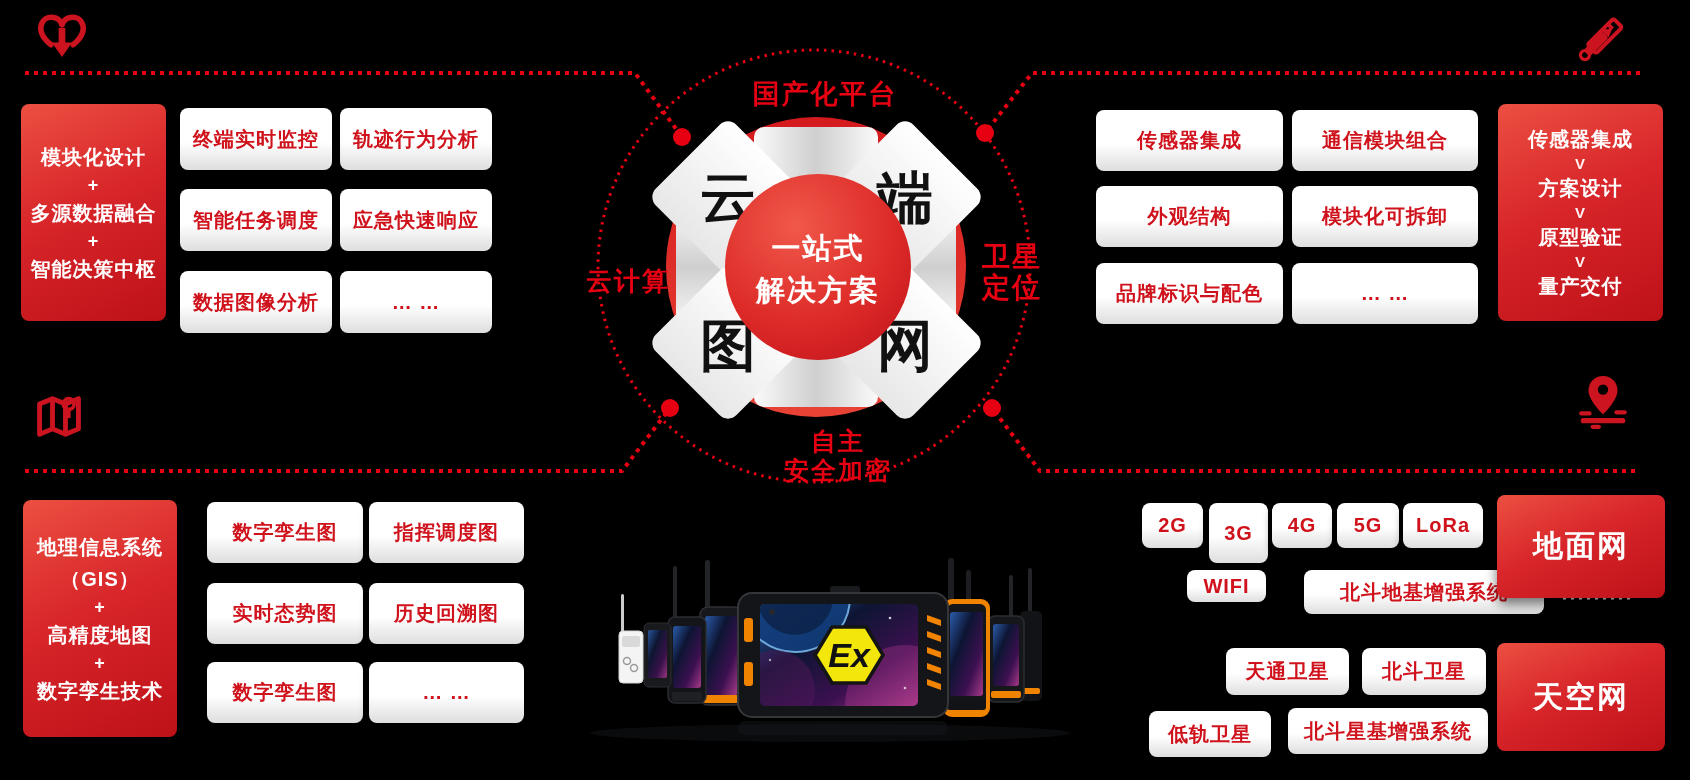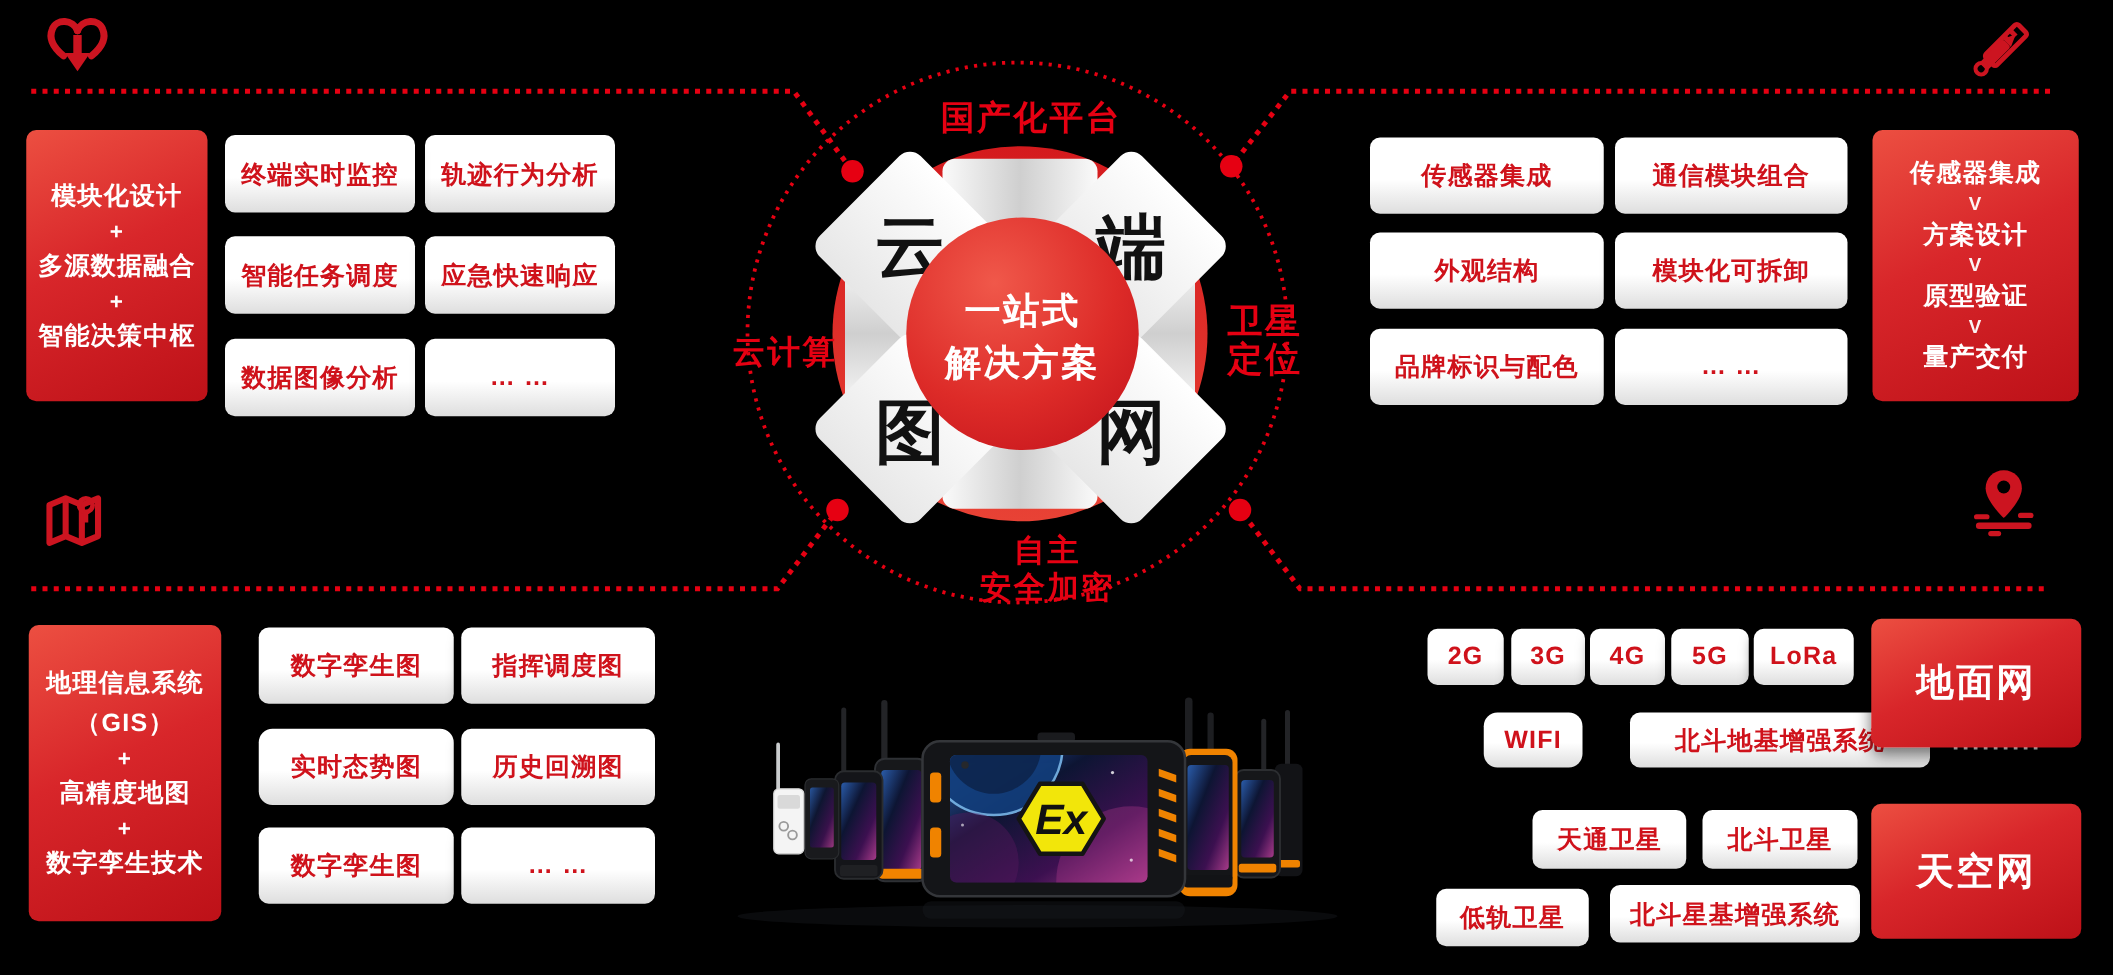--- a/index.html
+++ b/index.html
@@ -281,31 +281,31 @@
   <div class="rpanel" style="left:23px;top:500px;width:154px;height:237px;">
     <div class="pl">地理信息系统</div>
     <div class="pl">（GIS）</div>
     <div class="plus">+</div>
     <div class="pl">高精度地图</div>
     <div class="plus">+</div>
     <div class="pl">数字孪生技术</div>
   </div>
   <div class="wbtn" style="left:207px;top:502px;width:156px;height:61px;">数字孪生图</div>
   <div class="wbtn" style="left:369px;top:502px;width:155px;height:61px;">指挥调度图</div>
-  <div class="wbtn" style="left:207px;top:583px;width:156px;height:61px;border-radius:11px;">实时态势图</div>
+  <div class="wbtn" style="left:207px;top:583px;width:156px;height:61px;">实时态势图</div>
   <div class="wbtn" style="left:369px;top:583px;width:155px;height:61px;">历史回溯图</div>
   <div class="wbtn" style="left:207px;top:662px;width:156px;height:61px;">数字孪生图</div>
   <div class="wbtn" style="left:369px;top:662px;width:155px;height:61px;">… …</div>
 
   <div class="wbtn sm" style="left:1142px;top:503px;width:61px;height:45px;">2G</div>
-  <div class="wbtn sm" style="left:1209px;top:503px;width:59px;height:45px;">3G</div>
+  <div class="wbtn sm" style="left:1209px;top:503px;width:59px;height:60px;">3G</div>
   <div class="wbtn sm" style="left:1272px;top:503px;width:60px;height:45px;">4G</div>
   <div class="wbtn sm" style="left:1337px;top:503px;width:62px;height:45px;">5G</div>
   <div class="wbtn sm" style="left:1403px;top:503px;width:80px;height:45px;">LoRa</div>
-  <div class="wbtn sm" style="left:1187px;top:570px;width:79px;height:44px;border-radius:11px;">WIFI</div>
+  <div class="wbtn sm" style="left:1187px;top:570px;width:79px;height:32px;">WIFI</div>
   <div class="wbtn sm" style="left:1304px;top:570px;width:240px;height:44px;">北斗地基增强系统</div>
   <div class="rpanel net" style="left:1497px;top:495px;width:168px;height:103px;">
     <span>地面网</span>
   </div>
 
   <div class="wbtn sm" style="left:1226px;top:648px;width:123px;height:47px;">天通卫星</div>
   <div class="wbtn sm" style="left:1362px;top:648px;width:124px;height:47px;">北斗卫星</div>
   <div class="wbtn sm" style="left:1149px;top:711px;width:122px;height:46px;">低轨卫星</div>
   <div class="wbtn sm" style="left:1288px;top:708px;width:200px;height:46px;">北斗星基增强系统</div>
   <div class="rpanel net" style="left:1497px;top:643px;width:168px;height:108px;">

